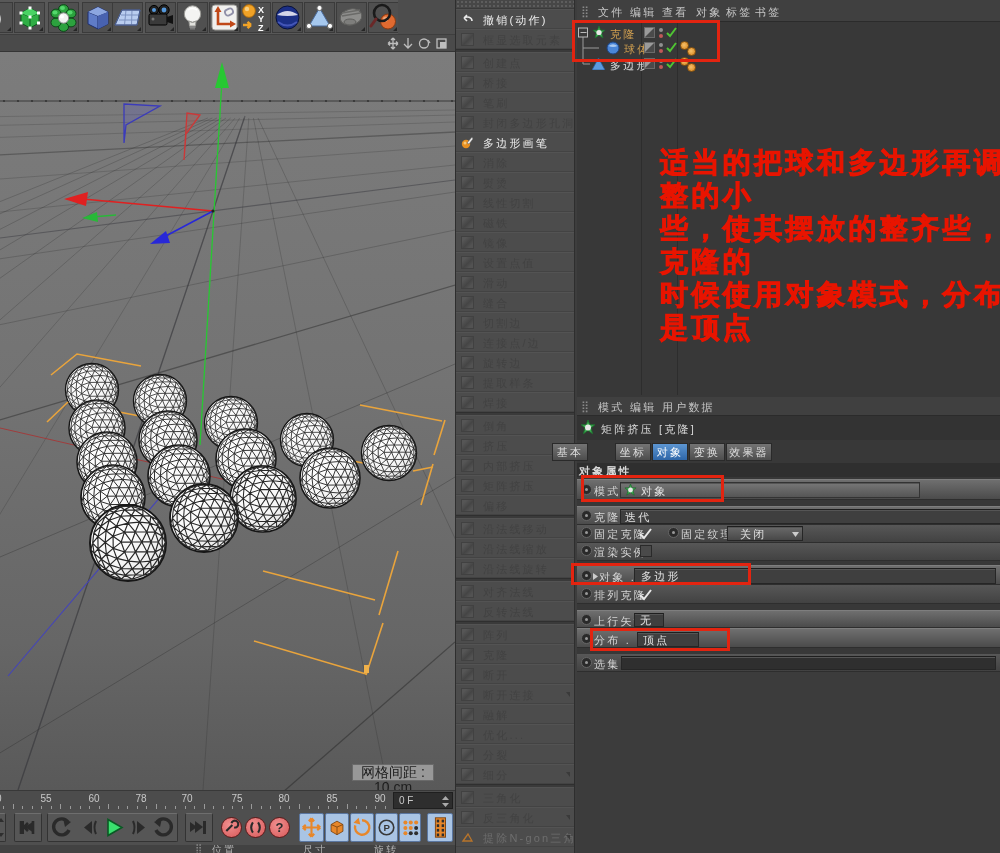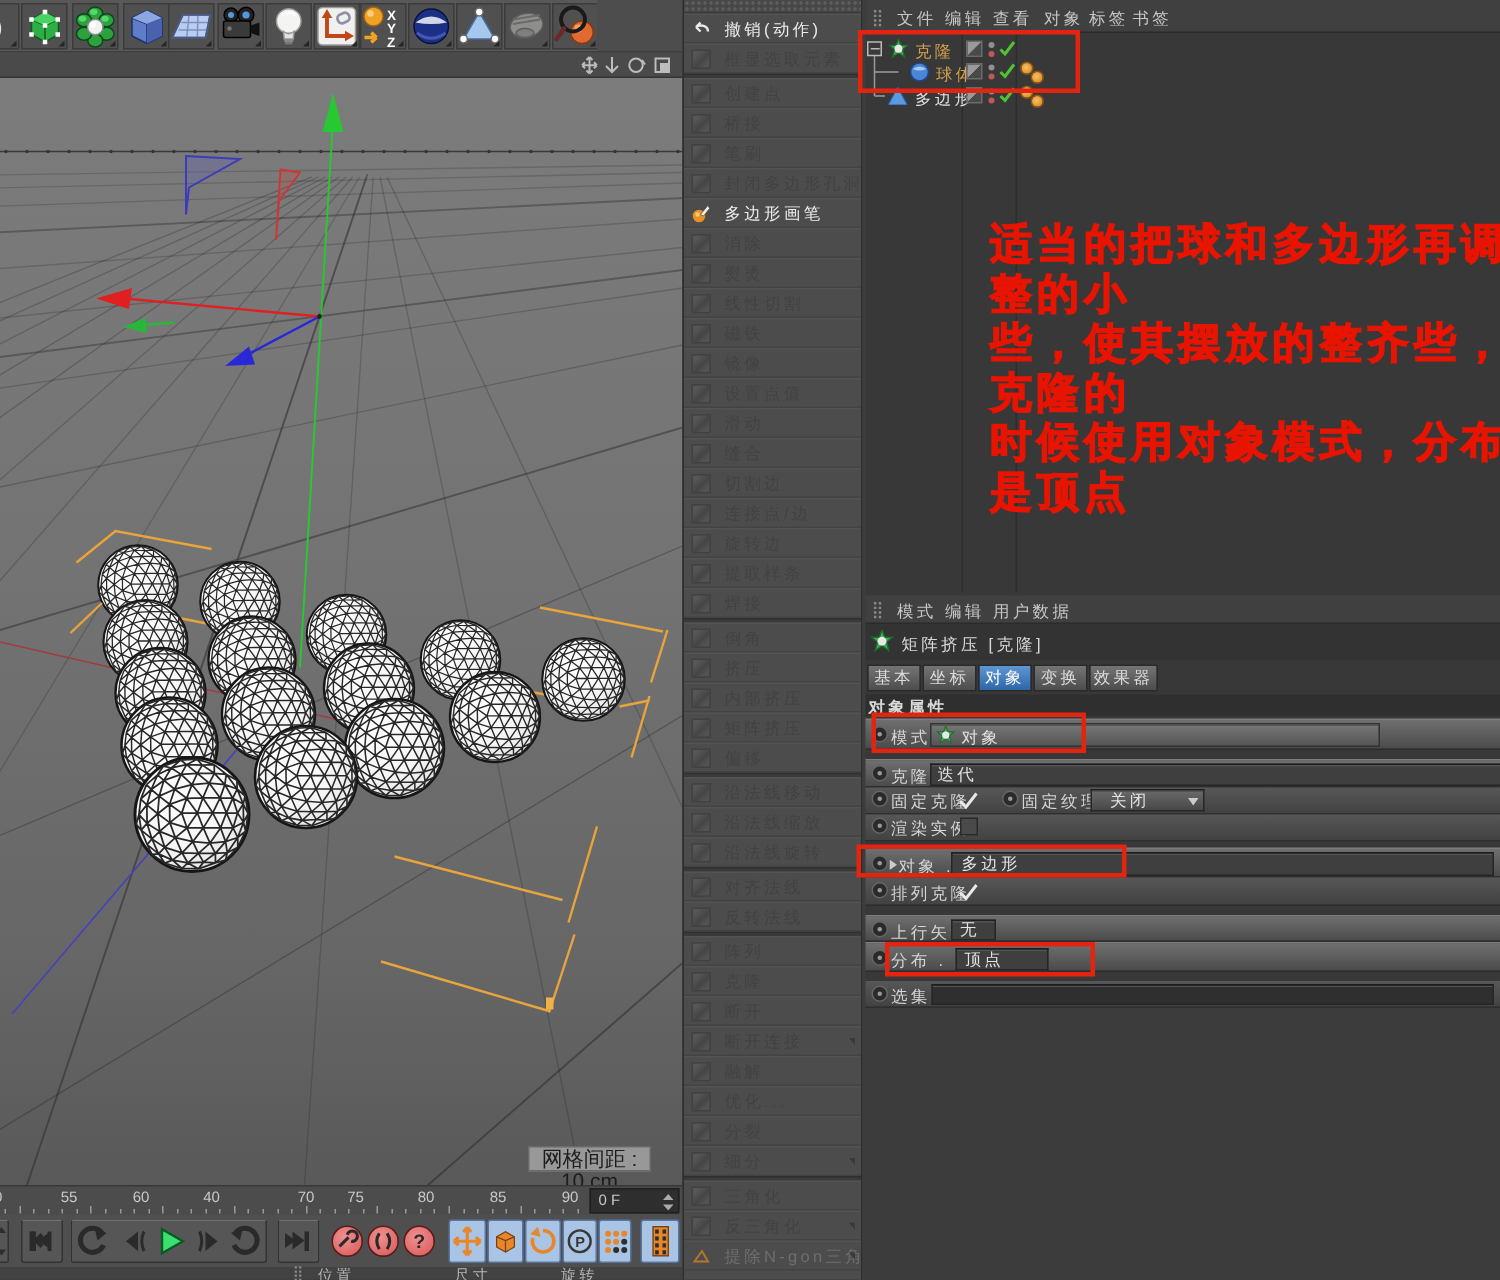--- a/index.html
+++ b/index.html
@@ -322,22 +322,22 @@
 <path d="M254 641 L366 674"></path>
 <path d="M383 623 L366 675"></path>
 <rect x="364" y="665" width="5" height="8" fill="#f0b14a" stroke="none"></rect>
 </g>
 </svg>
   </div>
 <div class="abs" id="gridlab">网格间距 : 10 cm</div>
 <div class="abs" id="ruler">
     <span style="position:absolute;left:38px;top:2px;width:16px;text-align:center">55</span>
     <span style="position:absolute;left:86px;top:2px;width:16px;text-align:center">60</span>
-    <span style="position:absolute;left:133px;top:2px;width:16px;text-align:center">40</span>
-    <span style="position:absolute;left:196px;top:2px;width:16px;text-align:center">70</span>
+    <span style="position:absolute;left:133px;top:2px;width:16px;text-align:center">78</span>
+    <span style="position:absolute;left:179px;top:2px;width:16px;text-align:center">70</span>
     <span style="position:absolute;left:229px;top:2px;width:16px;text-align:center">75</span>
     <span style="position:absolute;left:276px;top:2px;width:16px;text-align:center">80</span>
     <span style="position:absolute;left:324px;top:2px;width:16px;text-align:center">85</span>
     <span style="position:absolute;left:372px;top:2px;width:16px;text-align:center">90</span>
     <span style="position:absolute;left:-4px;top:2px">0</span>
     <div style="position:absolute;left:3.2px;top:15px;width:1px;height:3px;background:#9a9a9a"></div>
     <div style="position:absolute;left:12.7px;top:13px;width:1px;height:5px;background:#9a9a9a"></div>
     <div style="position:absolute;left:22.3px;top:15px;width:1px;height:3px;background:#9a9a9a"></div>
     <div style="position:absolute;left:31.8px;top:15px;width:1px;height:3px;background:#9a9a9a"></div>
     <div style="position:absolute;left:41.4px;top:15px;width:1px;height:3px;background:#9a9a9a"></div>
@@ -776,21 +776,21 @@
   </div>
 <div class="abs" id="amtitle">
     <span style="position:absolute;left:3px;top:4px">
       <svg width="16" height="16" viewBox="0 0 14 14">
         <path d="M7 0 L8.6 4.2 L13 4.2 L9.6 7 L11 12 L7 9.2 L3 12 L4.4 7 L1 4.2 L5.4 4.2 Z" fill="#3fae53" stroke="#1e6e2e" stroke-width="0.8"></path>
         <circle cx="7" cy="6.5" r="2.6" fill="#e8e8e8"></circle>
       </svg>
     </span>
     <span style="position:absolute;left:24px;top:6px">矩阵挤压 [克隆]</span>
   </div>
-<div class="tab" style="left:578px;width:36px">基本</div>
+<div class="tab" style="left:552px;width:36px">基本</div>
 <div class="tab" style="left:615px;width:36px">坐标</div>
 <div class="tab sel" style="left:652px;width:36px">对象</div>
 <div class="tab" style="left:689px;width:36px">变换</div>
 <div class="tab" style="left:726px;width:46px">效果器</div>
 <div class="abs" id="objprop">
     <span style="position:absolute;left:2px;top:1px">对象属性</span>
   </div>
 <div class="arow br" style="top:479px;height:21px">
     <span class="dot" style="left:4px;top:4px"></span>
     <span style="position:absolute;left:17px;top:4px">模式</span>

